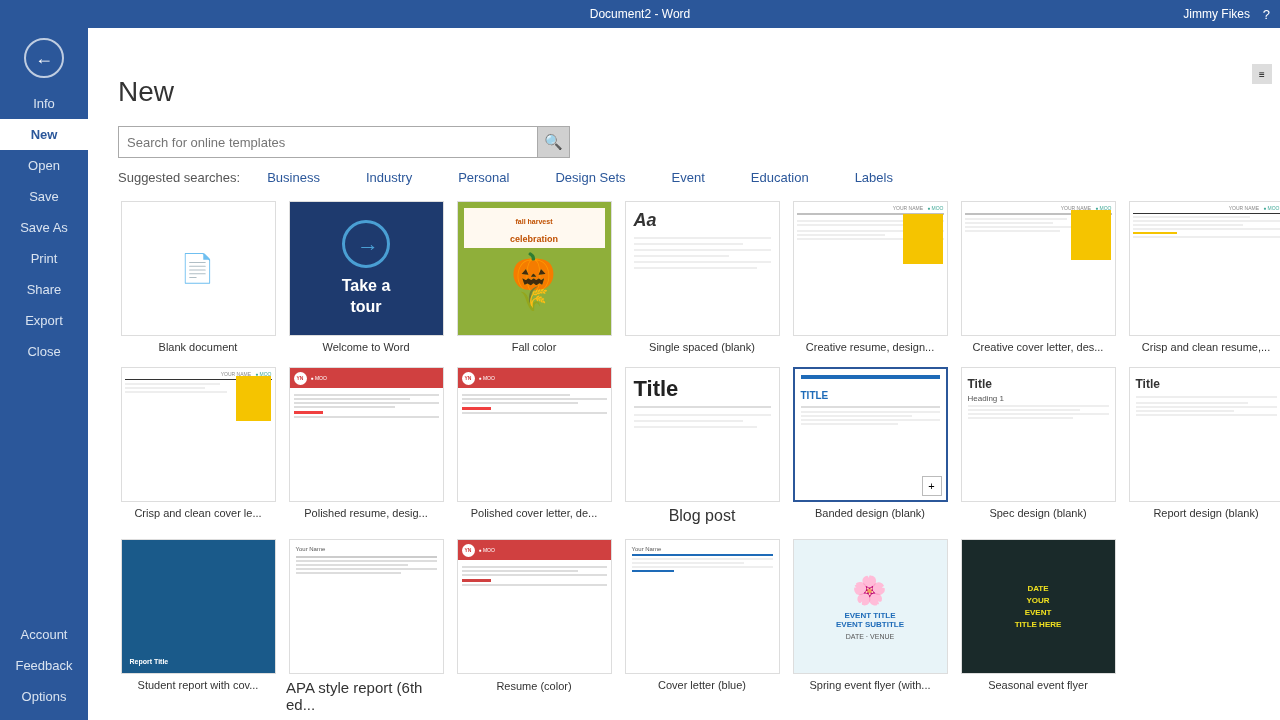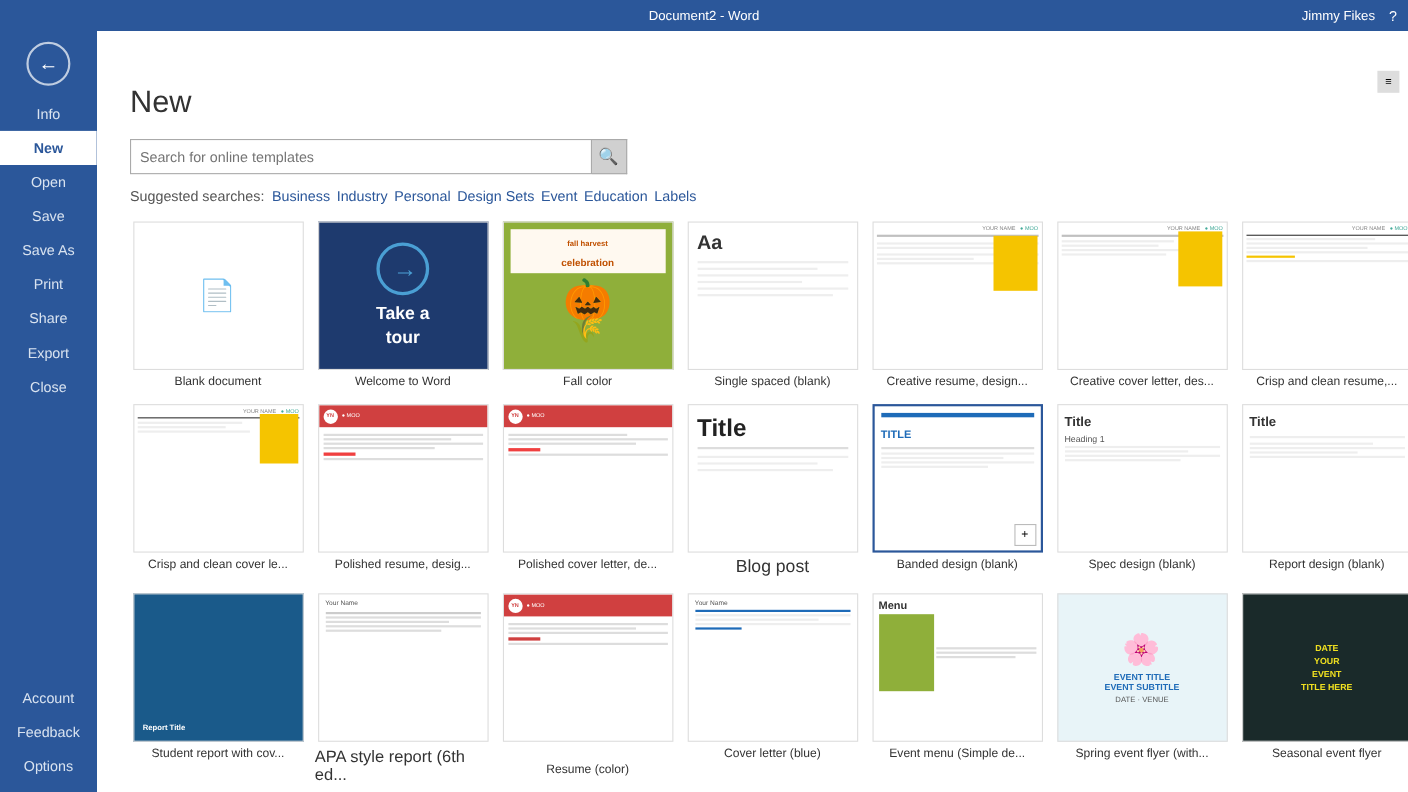--- a/index.html
+++ b/index.html
@@ -93,21 +93,21 @@
 
 <div id="main" style="position:fixed; top:28px; left:88px; right:0; bottom:0; padding:20px 30px; overflow-y:auto; background:#fff;">
 
   <h1 style="font-size:28px; font-weight:300; color:#333; margin-bottom:18px;">New</h1>
 
   <div style="display:flex; align-items:flex-end; margin-bottom:12px;">
     <input type="text" placeholder="Search for online templates" style="width: 420px; height: 32px; border: 1px solid rgb(170, 170, 170); padding: 0px 8px; font-size: 13px; color: rgb(102, 102, 102); outline: none;">
     <button style="width:32px; height:32px; background:#d0d0d0; border:1px solid #aaa; border-left:none; cursor:pointer; font-size:15px; color:#555;">🔍</button>
   </div>
 
-  <div style="display:flex; align-items:center; margin-bottom:16px; flex-wrap:wrap; gap:0; font-size:13px;">
+  <div style="display:flex; align-items:center; margin-bottom:16px; flex-wrap:wrap; gap:20px; font-size:13px;">
     <span style="color:#555; margin-right:4px;">Suggested searches:</span>
     <span style="color:#2b579a; cursor:pointer; padding:0 3px;">Business</span>
     <span style="color:#aaa;">  </span>
     <span style="color:#2b579a; cursor:pointer; padding:0 3px;">Industry</span>
     <span style="color:#aaa;">  </span>
     <span style="color:#2b579a; cursor:pointer; padding:0 3px;">Personal</span>
     <span style="color:#aaa;">  </span>
     <span style="color:#2b579a; cursor:pointer; padding:0 3px;">Design Sets</span>
     <span style="color:#aaa;">  </span>
     <span style="color:#2b579a; cursor:pointer; padding:0 3px;">Event</span>
@@ -143,21 +143,21 @@
           <span style="font-size:9px; color:#c05000; font-weight:bold;">celebration</span>
         </div>
         <div style="font-size:36px; text-align:center;">🎃</div>
         <div style="font-size:24px; text-align:center; margin-top:-8px;">🌾</div>
       </div>
       <span style="font-size:11px; color:#333; margin-top:5px; text-align:center;">Fall color</span>
     </div>
 
     <div style="display:flex; flex-direction:column; align-items:center; cursor:pointer;">
       <div style="width:155px; height:135px; background:#fff; border:1px solid #ddd; padding:8px; display:flex; flex-direction:column;">
-        <span style="font-size:18px; font-weight:bold; color:#333; margin-bottom:4px;">Aa</span>
+        <span style="font-size:18px; font-weight:bold; color:#333; margin-bottom:4px;font-style:italic;">Aa</span>
         <div style="height:2px; background:#eee; margin:2px 0;"></div>
         <div style="height:2px; background:#eee; margin:2px 0; width:80%;"></div>
         <div style="height:2px; background:#eee; margin:2px 0;"></div>
         <div style="height:2px; background:#eee; margin:2px 0; width:70%;"></div>
         <div style="height:2px; background:#eee; margin:2px 0;"></div>
         <div style="height:2px; background:#eee; margin:2px 0; width:90%;"></div>
       </div>
       <span style="font-size:11px; color:#333; margin-top:5px; text-align:center;">Single spaced (blank)</span>
     </div>
 
@@ -331,49 +331,35 @@
           <span style="margin-left:4px; font-size:5px; color:#fff;">● MOO</span>
         </div>
         <div style="padding:4px;">
           <div style="height:2px; background:#ddd; margin:2px 0;"></div>
           <div style="height:2px; background:#ddd; margin:2px 0; width:80%;"></div>
           <div style="height:2px; background:#ddd; margin:2px 0;"></div>
           <div style="height:3px; background:#d04040; margin:3px 0 2px; width:20%;"></div>
           <div style="height:2px; background:#ddd; margin:2px 0;"></div>
         </div>
       </div>
-      <span style="font-size:11px; color:#333; margin-top:19px; text-align:center;">Resume (color)</span>
+      <span style="font-size:11px; color:#333; margin-top:6px; text-align:center;">Resume (color)</span>
     </div>
 
     <div style="display:flex; flex-direction:column; align-items:center; cursor:pointer;">
       <div style="width:155px; height:135px; background:#fff; border:1px solid #ddd; padding:6px;">
         <div style="font-size:6px; color:#555; margin-bottom:2px;">Your Name</div>
         <div style="height:2px; background:#1e6bb8; margin:2px 0;"></div>
         <div style="height:2px; background:#eee; margin:2px 0;"></div>
         <div style="height:2px; background:#eee; margin:2px 0; width:80%;"></div>
         <div style="height:2px; background:#eee; margin:2px 0;"></div>
         <div style="height:2px; background:#1e6bb8; margin:2px 0; width:30%;"></div>
       </div>
       <span style="font-size:11px; color:#333; margin-top:5px; text-align:center;">Cover letter (blue)</span>
     </div>
 
-    <div style="display:flex; flex-direction:column; align-items:center; cursor:pointer;">
-      <div style="width:155px; height:135px; background:#fff; border:1px solid #ddd; padding:5px; overflow:hidden;">
-        <div style="font-size:10px; font-weight:bold; color:#333; margin-bottom:2px;">Menu</div>
-        <div style="display:flex; gap:2px; height:70px;">
-          <div style="width:50px; background:#8faf3a;"></div>
-          <div style="flex:1; display:flex; flex-direction:column; gap:2px; justify-content:center;">
-            <div style="height:2px; background:#ddd;"></div>
-            <div style="height:2px; background:#ddd;"></div>
-            <div style="height:2px; background:#ddd; width:80%;"></div>
-          </div>
-        </div>
-      </div>
-      <span style="font-size:11px; color:#333; margin-top:5px; text-align:center;">Event menu (Simple de...</span>
-    </div>
 
     <div style="display:flex; flex-direction:column; align-items:center; cursor:pointer;">
       <div style="width:155px; height:135px; background:#e8f4f8; border:1px solid #ddd; display:flex; flex-direction:column; align-items:center; justify-content:center; padding:4px;">
         <div style="font-size:28px; margin-bottom:4px;">🌸</div>
         <div style="font-size:8px; color:#1e6bb8; font-weight:bold; text-align:center;">EVENT TITLE<br>EVENT SUBTITLE</div>
         <div style="font-size:7px; color:#555; text-align:center; margin-top:4px;">DATE · VENUE</div>
       </div>
       <span style="font-size:11px; color:#333; margin-top:5px; text-align:center;">Spring event flyer (with...</span>
     </div>
 

